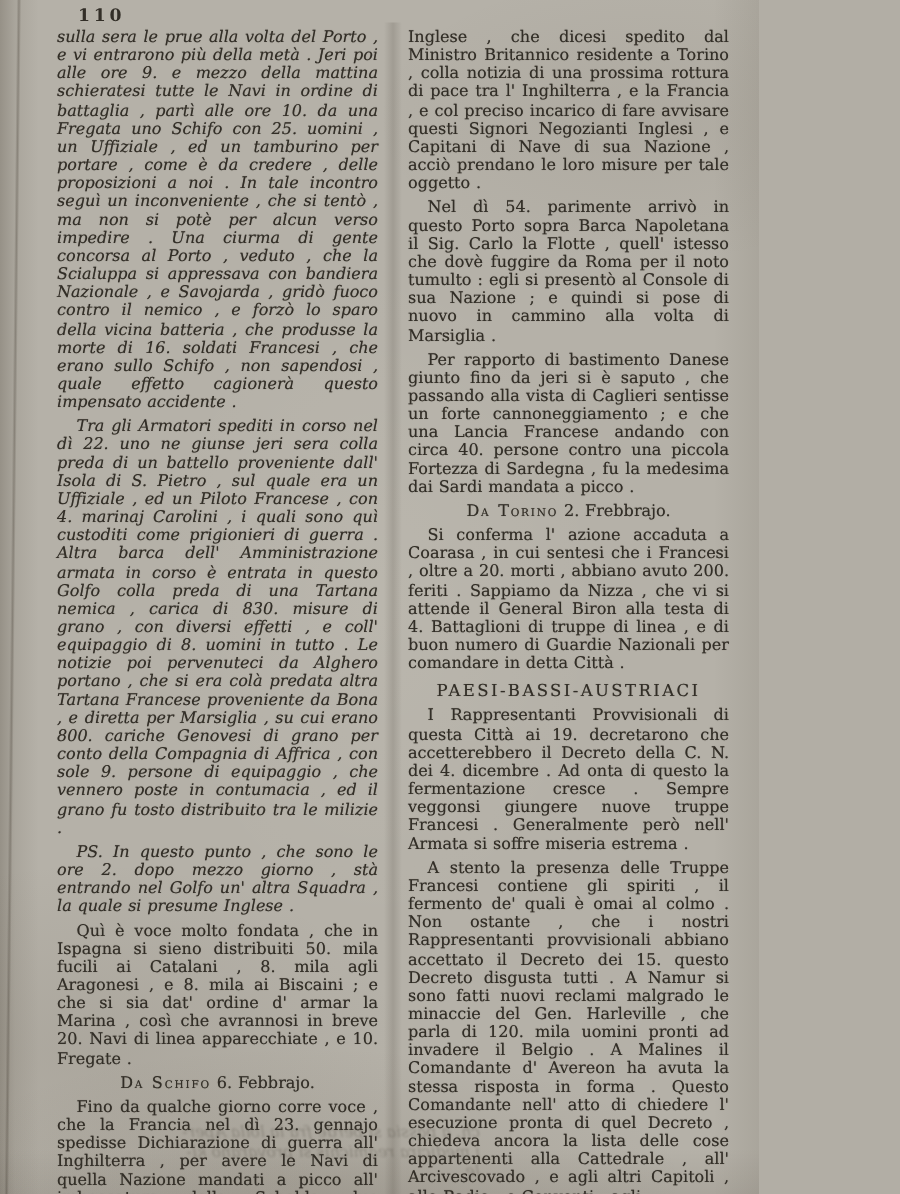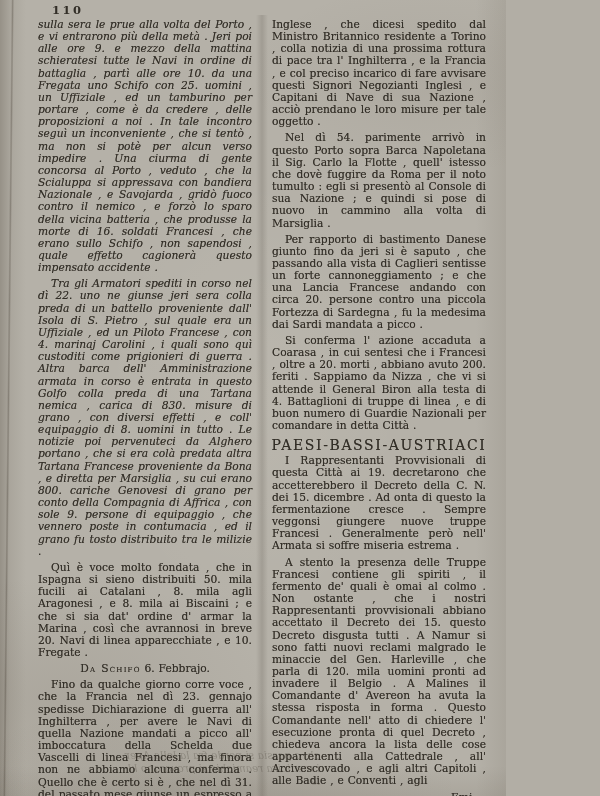--- a/index.html
+++ b/index.html
@@ -52,21 +52,21 @@
   .column p { margin: 4px; }
   .column p.indent { text-indent: 13px; }
   .column p.noindent { text-indent: 0; }
   .column p.italic { font-style: italic; }
   .heading {
     text-align: center; text-indent: 0; margin: 0.5px 0;
   }
   .heading .sc { font-variant: small-caps; letter-spacing: 1.2px; }
   .heading-major {
     text-align: center; text-indent: 0;
-    font-size: 14px; letter-spacing: 1.6px;
+    font-size: 11px; letter-spacing: 1.6px;
     margin: 7px 0 1px 0;
   }
   .catchword { text-align: right; text-indent: 0; padding-right: 14px; margin-top: 1px; }
   .ghost {
     position: absolute; left: 30px; bottom: 8px; width: 290px;
     transform: scaleX(-1);
     opacity: 0.30;
     filter: blur(0.7px);
     font-style: italic;
     font-size: 10.5px; line-height: 13px;
@@ -78,32 +78,34 @@
 </head>
 <body>
 
 <div class="page">
   <div class="crease"></div>
   <div class="page-number">110</div>
   <div class="columns">
     <div class="column" id="col-left">
         <p class="italic noindent">sulla sera le prue alla volta del Porto , e vi entrarono più della metà . Jeri poi alle ore 9. e mezzo della mattina schieratesi tutte le Navi in ordine di battaglia , partì alle ore 10. da una Fregata uno Schifo con 25. uomini , un Uffiziale , ed un tamburino per portare , come è da credere , delle proposizioni a noi . In tale incontro seguì un inconveniente , che si tentò , ma non si potè per alcun verso impedire . Una ciurma di gente concorsa al Porto , veduto , che la Scialuppa si appressava con bandiera Nazionale , e Savojarda , gridò fuoco contro il nemico , e forzò lo sparo della vicina batteria , che produsse la morte di 16. soldati Francesi , che erano sullo Schifo , non sapendosi , quale effetto cagionerà questo impensato accidente .</p>
         <p class="italic indent">Tra gli Armatori spediti in corso nel dì 22. uno ne giunse jeri sera colla preda di un battello proveniente dall' Isola di S. Pietro , sul quale era un Uffiziale , ed un Piloto Francese , con 4. marinaj Carolini , i quali sono quì custoditi come prigionieri di guerra . Altra barca dell' Amministrazione armata in corso è entrata in questo Golfo colla preda di una Tartana nemica , carica di 830. misure di grano , con diversi effetti , e coll' equipaggio di 8. uomini in tutto . Le notizie poi pervenuteci da Alghero portano , che si era colà predata altra Tartana Francese proveniente da Bona , e diretta per Marsiglia , su cui erano 800. cariche Genovesi di grano per conto della Compagnia di Affrica , con sole 9. persone di equipaggio , che vennero poste in contumacia , ed il grano fu tosto distribuito tra le milizie .</p>
+        <p class="italic indent">PS. In questo punto , che sono le ore 2. dopo mezzo giorno , stà entrando nel Golfo un' altra Squadra , la quale si presume Inglese .</p>
         <p class="indent">Quì è voce molto fondata , che in Ispagna si sieno distribuiti 50. mila fucili ai Catalani , 8. mila agli Aragonesi , e 8. mila ai Biscaini ; e che si sia dat' ordine d' armar la Marina , così che avrannosi in breve 20. Navi di linea apparecchiate , e 10. Fregate .</p>
         <div class="heading"><span class="sc">Da Schifo</span> 6. Febbrajo.</div>
         <p class="indent">Fino da qualche giorno corre voce , che la Francia nel dì 23. gennajo spedisse Dichiarazione di guerra all' Inghilterra , per avere le Navi di quella Nazione mandati a picco all' imboccatura della Schelda due Vascelli di linea Francesi , ma finora non ne abbiamo alcuna conferma . Quello che è certo si è , che nel dì 31. del passato mese giunse un espresso a questo Console</p>
       </div>
     <div class="divider"></div>
     <div class="column" id="col-right">
         <p class="noindent">Inglese , che dicesi spedito dal Ministro Britannico residente a Torino , colla notizia di una prossima rottura di pace tra l' Inghilterra , e la Francia , e col preciso incarico di fare avvisare questi Signori Negozianti Inglesi , e Capitani di Nave di sua Nazione , acciò prendano le loro misure per tale oggetto .</p>
         <p class="indent">Nel dì 54. parimente arrivò in questo Porto sopra Barca Napoletana il Sig. Carlo la Flotte , quell' istesso che dovè fuggire da Roma per il noto tumulto : egli si presentò al Console di sua Nazione ; e quindi si pose di nuovo in cammino alla volta di Marsiglia .</p>
-        <p class="indent">Per rapporto di bastimento Danese giunto fino da jeri si è saputo , che passando alla vista di Caglieri sentisse un forte cannoneggiamento ; e che una Lancia Francese andando con circa 20. persone contro una piccola Fortezza di Sardegna , fu la medesima dai Sardi mandata a picco .</p>
+        <p class="indent">Per rapporto di bastimento Danese giunto fino da jeri si è saputo , che passando alla vista di Caglieri sentisse un forte cannoneggiamento ; e che una Lancia Francese andando con circa 40. persone contro una piccola Fortezza di Sardegna , fu la medesima dai Sardi mandata a picco .</p>
+        <div class="heading"><span class="sc">Da Torino</span> 2. Frebbrajo.</div>
         <p class="indent">Si conferma l' azione accaduta a Coarasa , in cui sentesi che i Francesi , oltre a 20. morti , abbiano avuto 200. feriti . Sappiamo da Nizza , che vi si attende il General Biron alla testa di 4. Battaglioni di truppe di linea , e di buon numero di Guardie Nazionali per comandare in detta Città .</p>
         <div class="heading-major">PAESI-BASSI-AUSTRIACI</div>
-        <p class="indent">I Rappresentanti Provvisionali di questa Città ai 19. decretarono che accetterebbero il Decreto della C. N. dei 15. dicembre . Ad onta di questo la fermentazione cresce . Sempre veggonsi giungere nuove truppe Francesi . Generalmente però nell' Armata si soffre miseria estrema .</p>
+        <p class="indent">I Rappresentanti Provvisionali di questa Città ai 19. decretarono che accetterebbero il Decreto della C. N. dei 4. dicembre . Ad onta di questo la fermentazione cresce . Sempre veggonsi giungere nuove truppe Francesi . Generalmente però nell' Armata si soffre miseria estrema .</p>
         <p class="indent">A stento la presenza delle Truppe Francesi contiene gli spiriti , il fermento de' quali è omai al colmo . Non ostante , che i nostri Rappresentanti provvisionali abbiano accettato il Decreto dei 15. questo Decreto disgusta tutti . A Namur si sono fatti nuovi reclami malgrado le minaccie del Gen. Harleville , che parla di 120. mila uomini pronti ad invadere il Belgio . A Malines il Comandante d' Avereon ha avuta la stessa risposta in forma . Questo Comandante nell' atto di chiedere l' esecuzione pronta di quel Decreto , chiedeva ancora la lista delle cose appartenenti alla Cattedrale , all' Arcivescovado , e agli altri Capitoli , alle Badie , e Conventi , agli</p>
         <div class="catchword">Emi-</div>
       </div>
   </div>
   <div class="ghost" id="ghost">
       <div>ch, a passia si perde fra la lolla Aper-</div>
       <div>i medicira reamichis si provarano kl-</div>
       <div>le</div>
     </div>
 </div>

